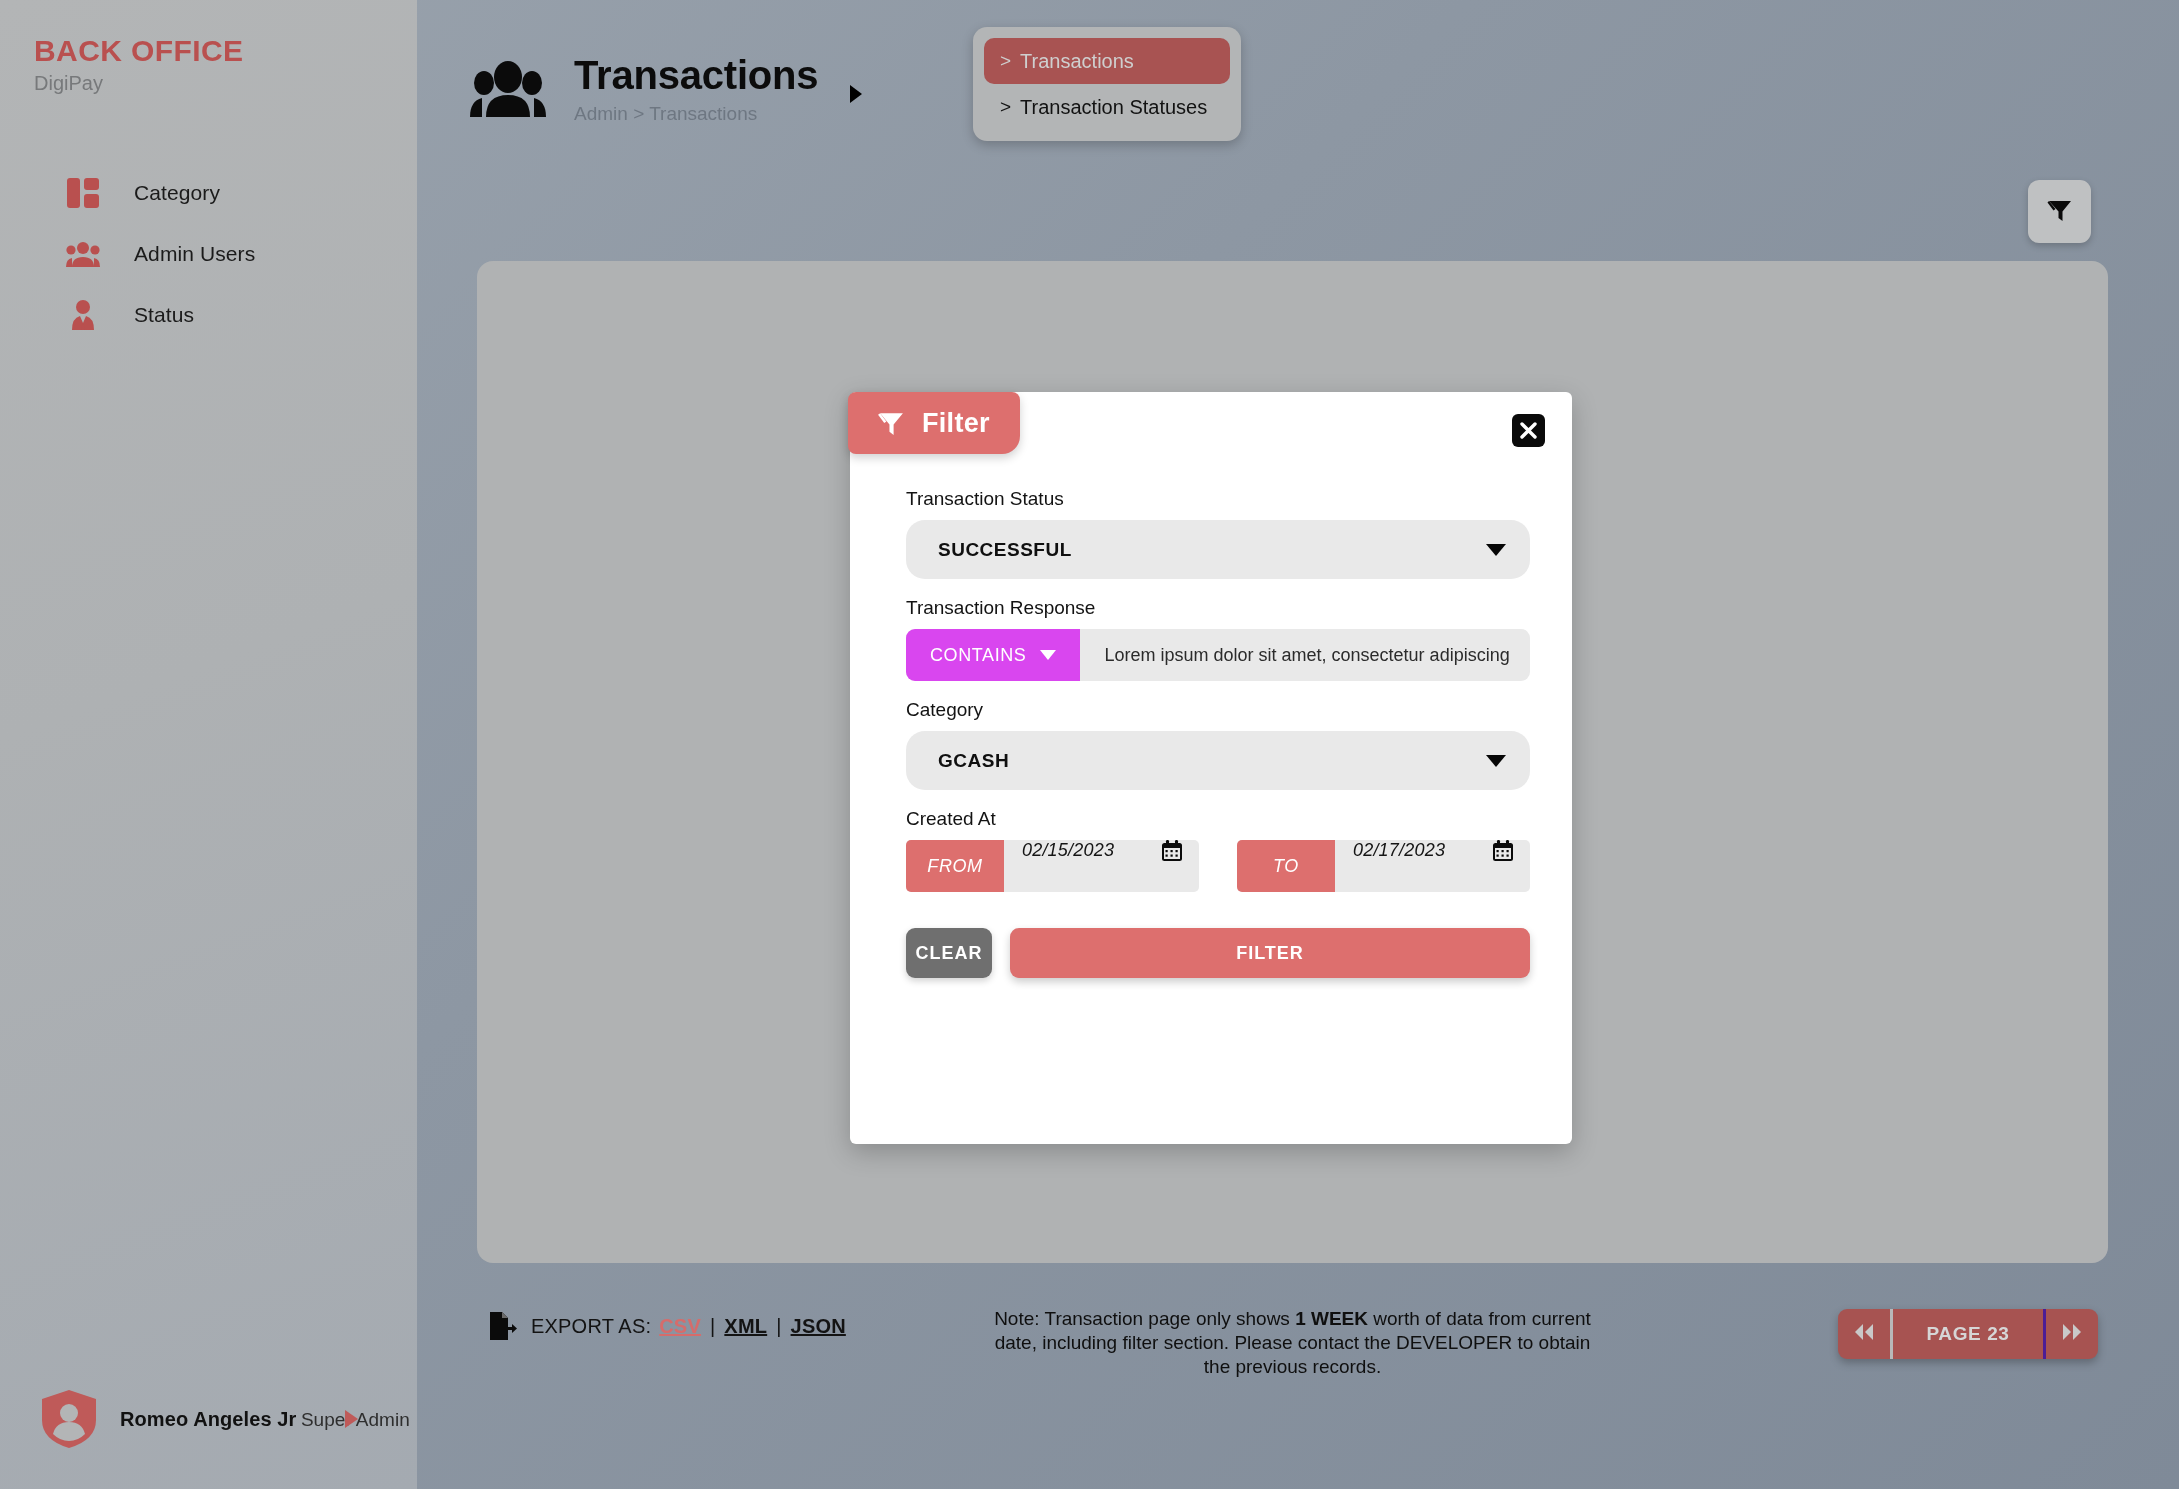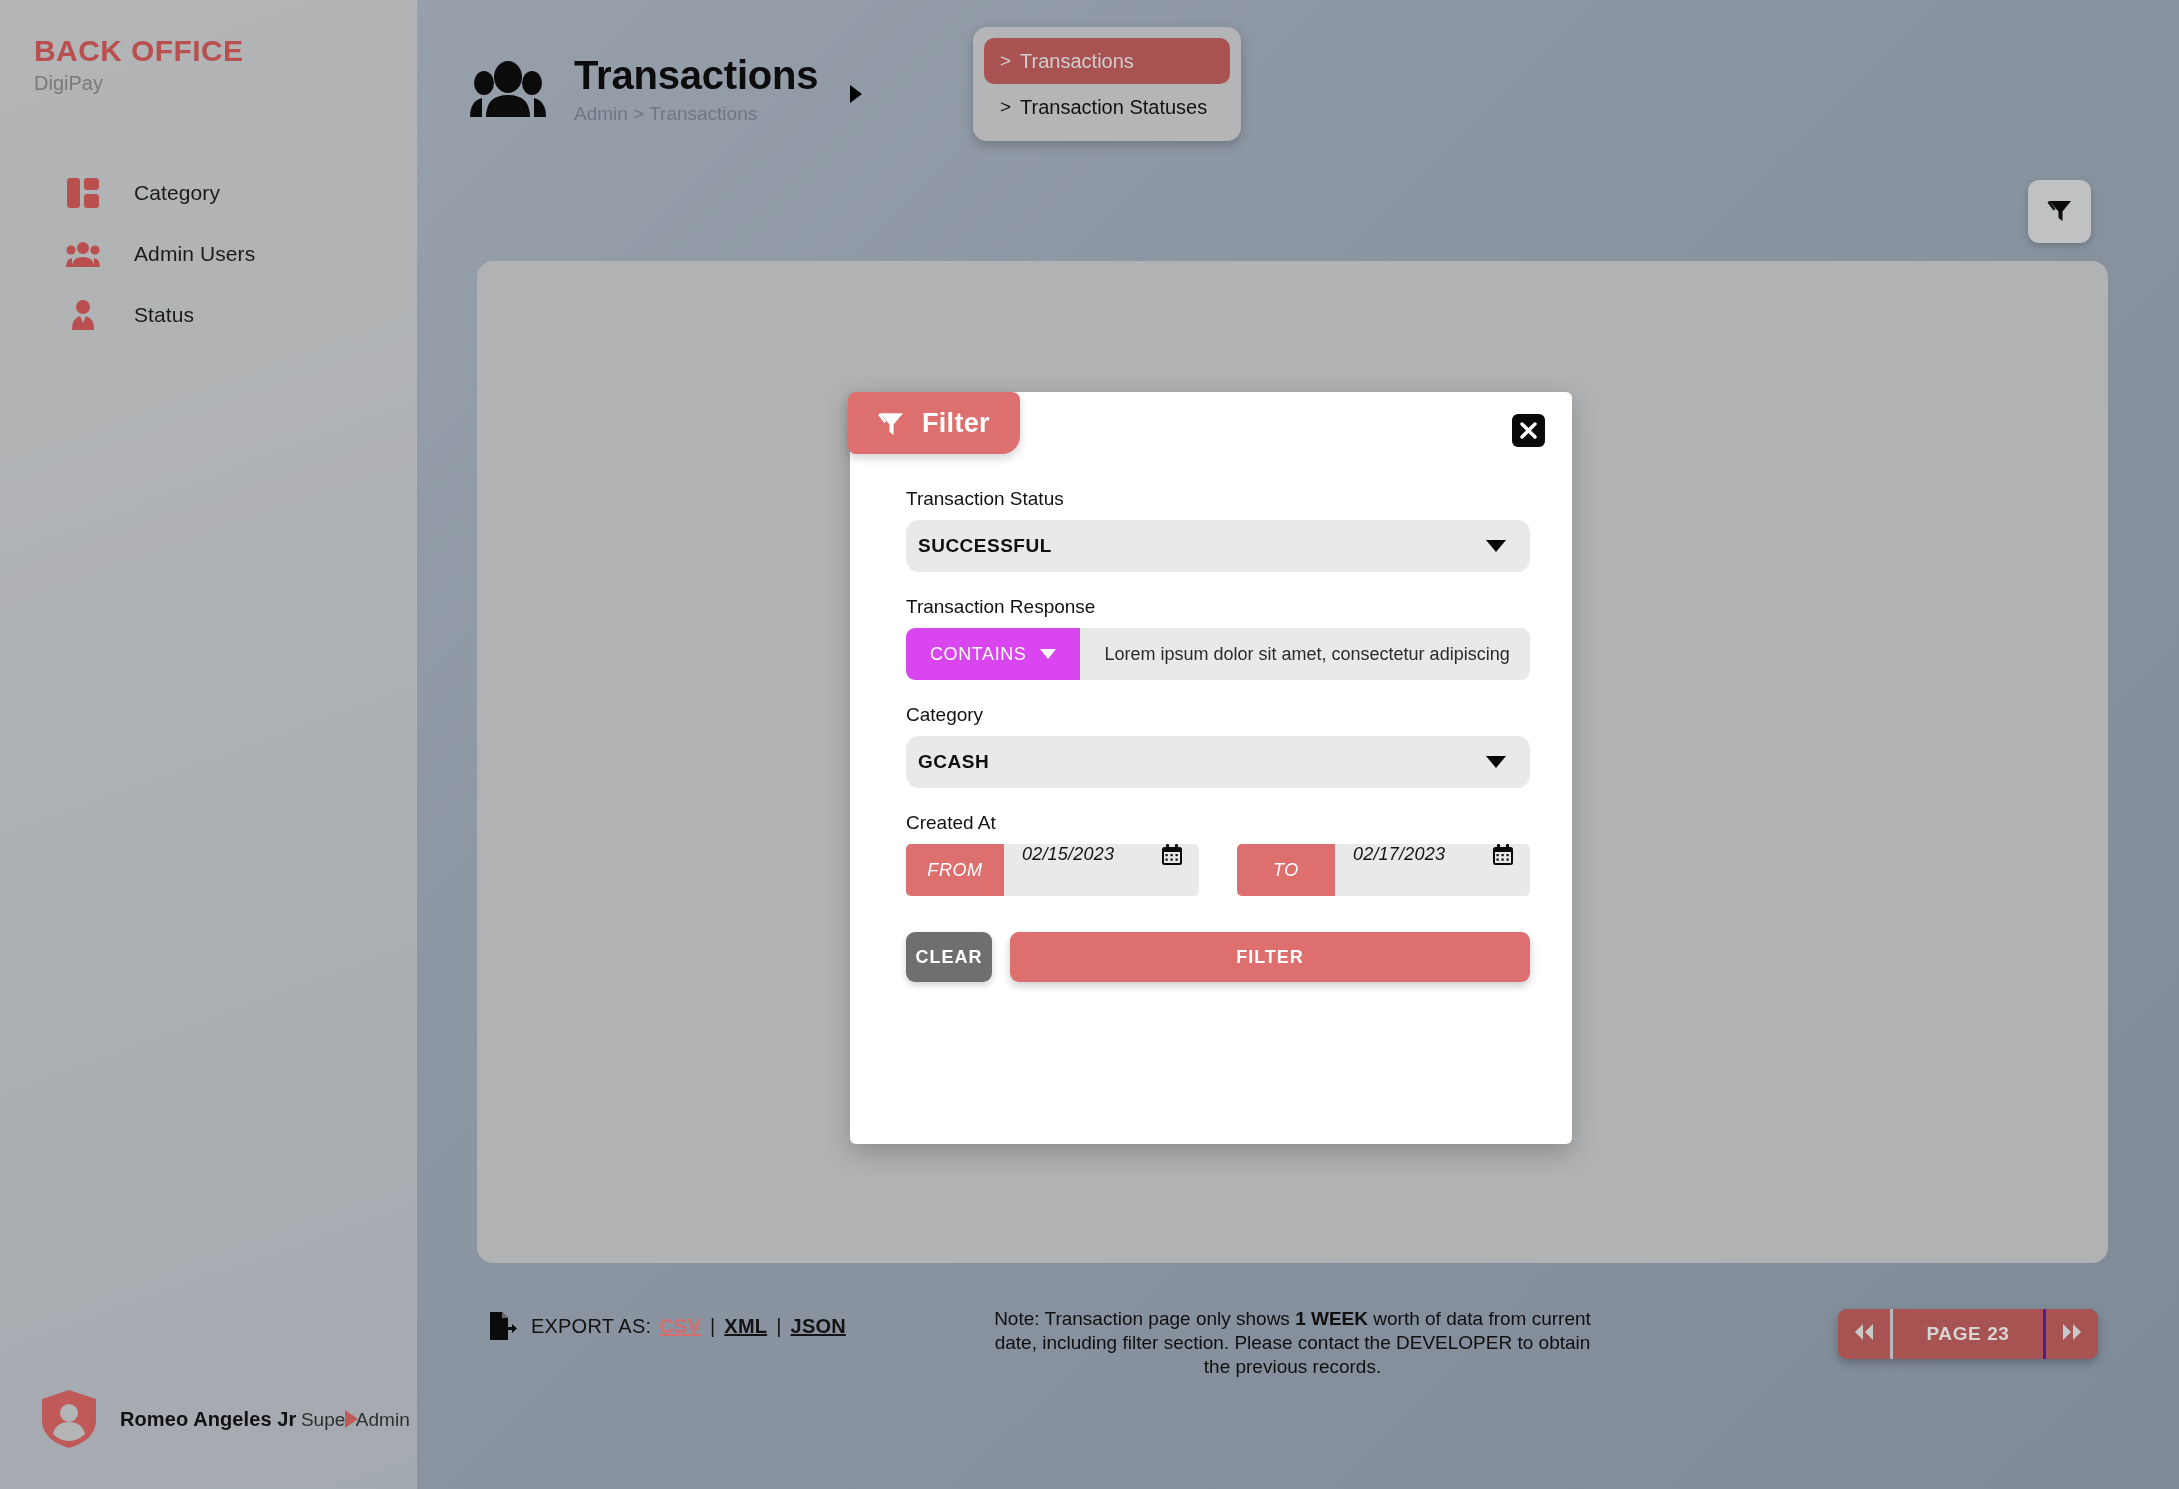--- a/index.html
+++ b/index.html
@@ -338,31 +338,31 @@
     top: 95px;
     width: 624px;
   }
 
   .field-label {
     font-size: 19px;
     color: #131313;
     line-height: 24px;
     margin-bottom: 9px;
   }
-  .field-group { margin-bottom: 23px; }
+  .field-group { margin-bottom: 17px; }
 
   .select-box {
     position: relative;
     width: 624px;
-    height: 52px;
+    height: 59px;
     background: #e9e9e9;
-    border-radius: 13px;
-    display: flex;
-    align-items: center;
-    padding: 0 12px;
+    border-radius: 19px;
+    display: flex;
+    align-items: center;
+    padding: 0 32px;
     cursor: pointer;
   }
   .select-value {
     font-size: 19px;
     font-weight: bold;
     color: #101010;
     letter-spacing: 0.5px;
   }
   .select-caret {
     position: absolute;

